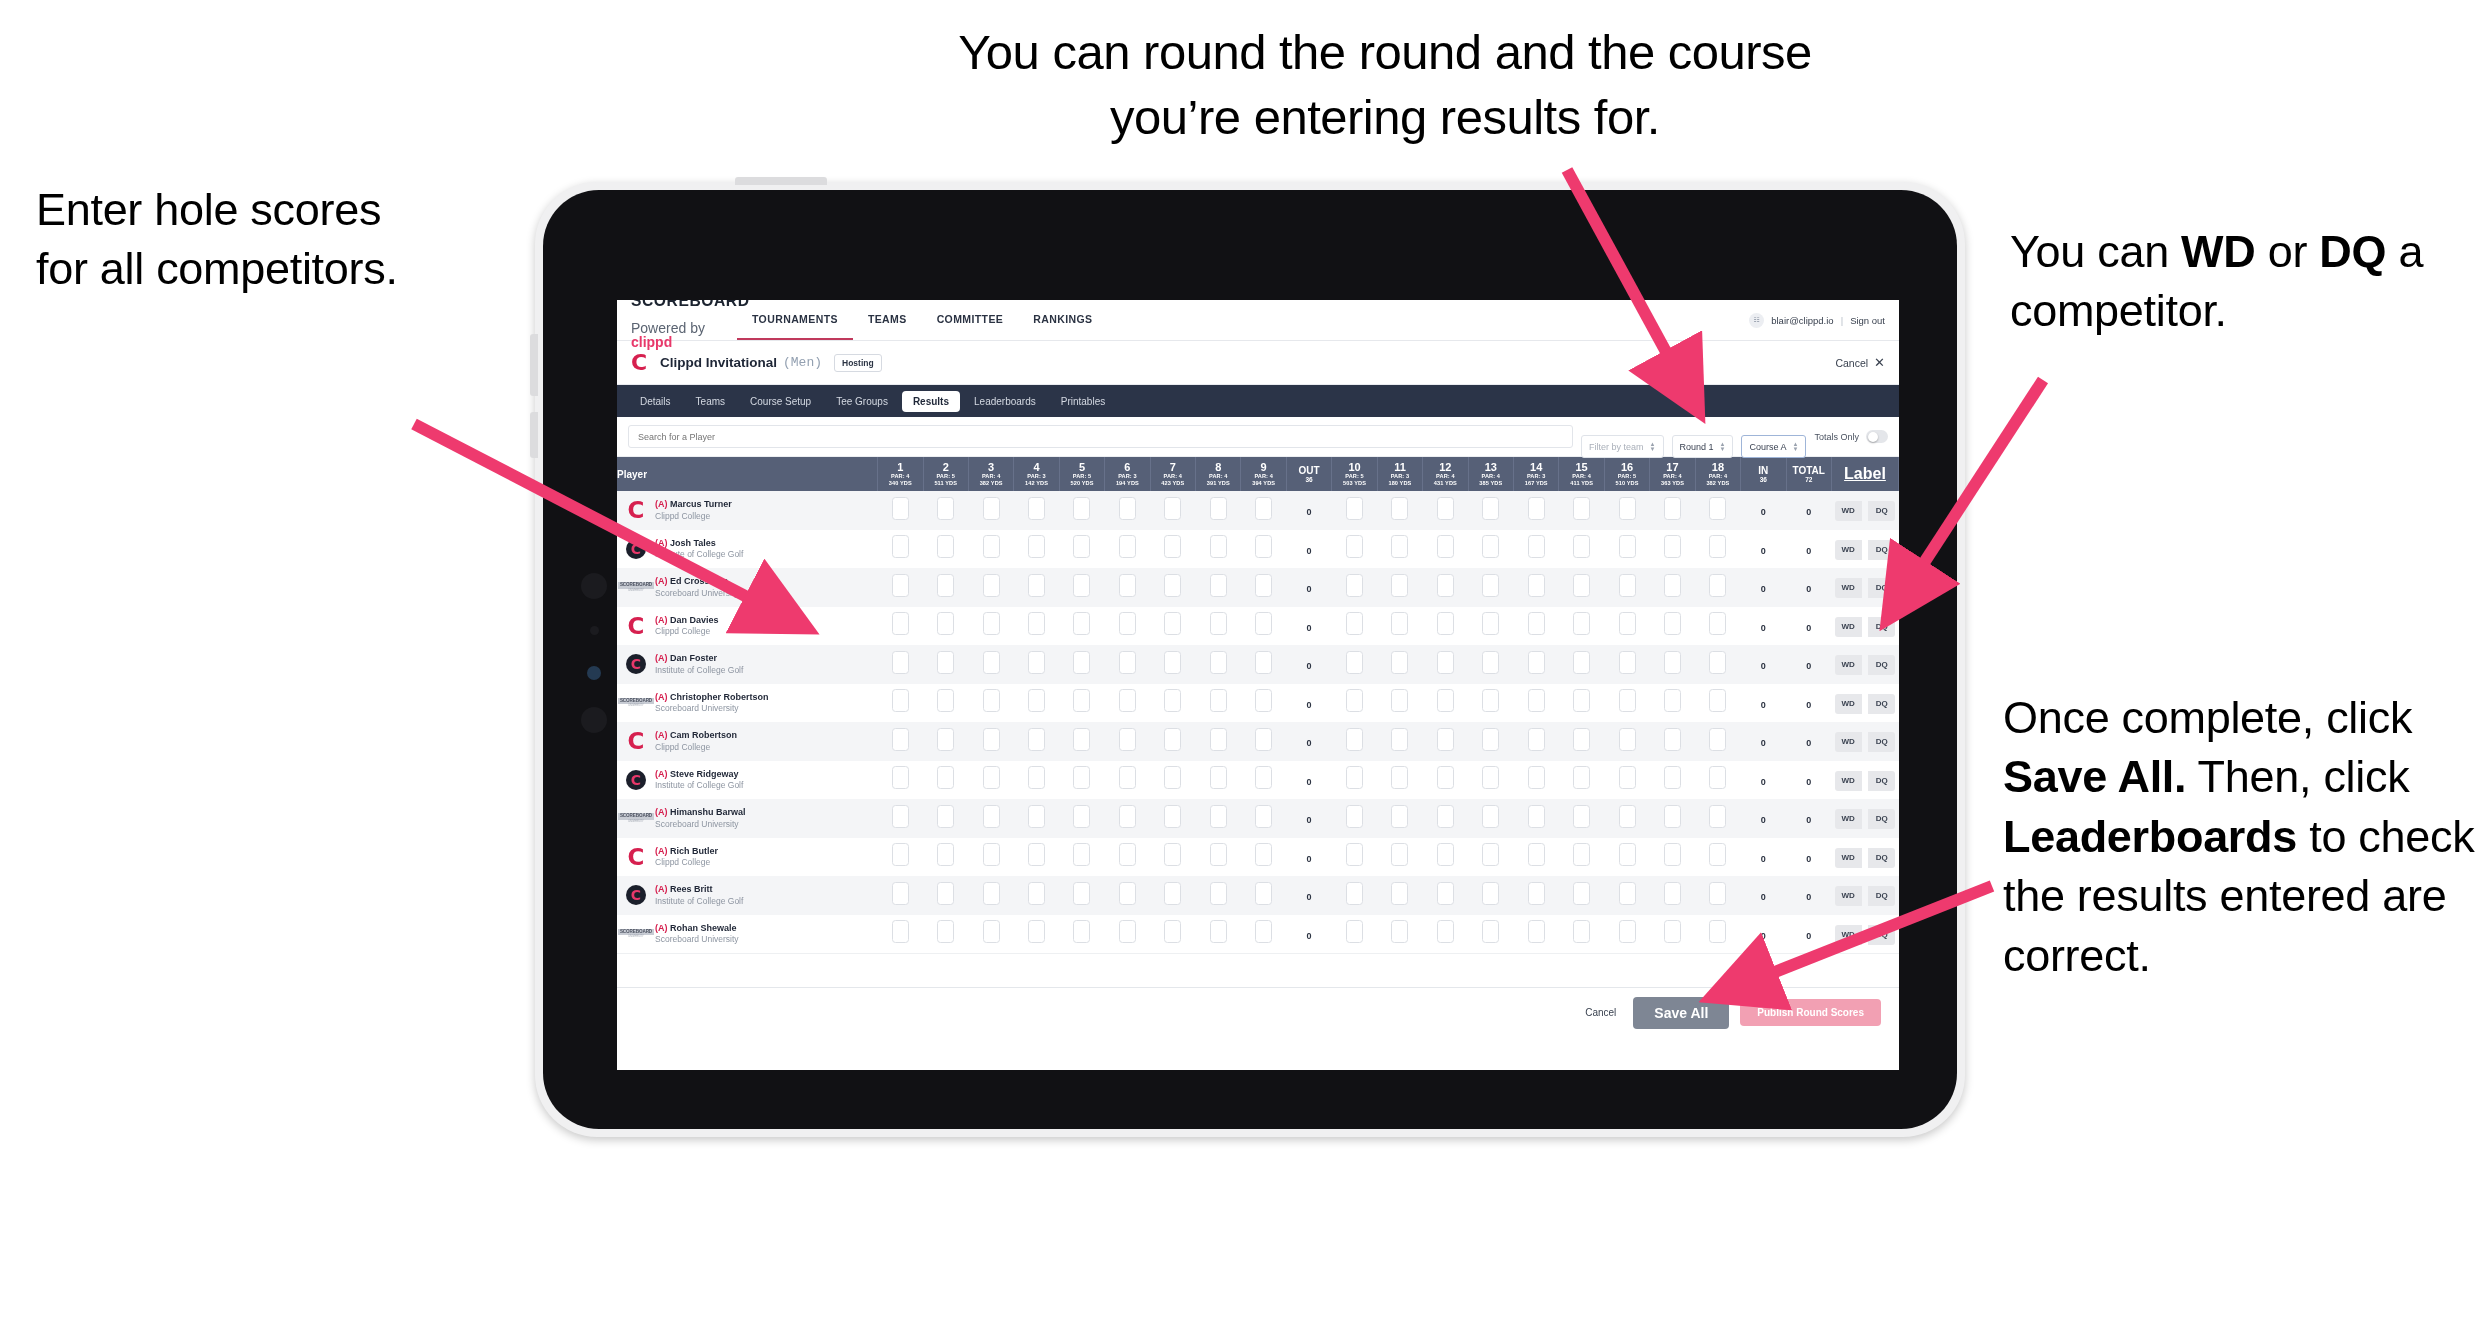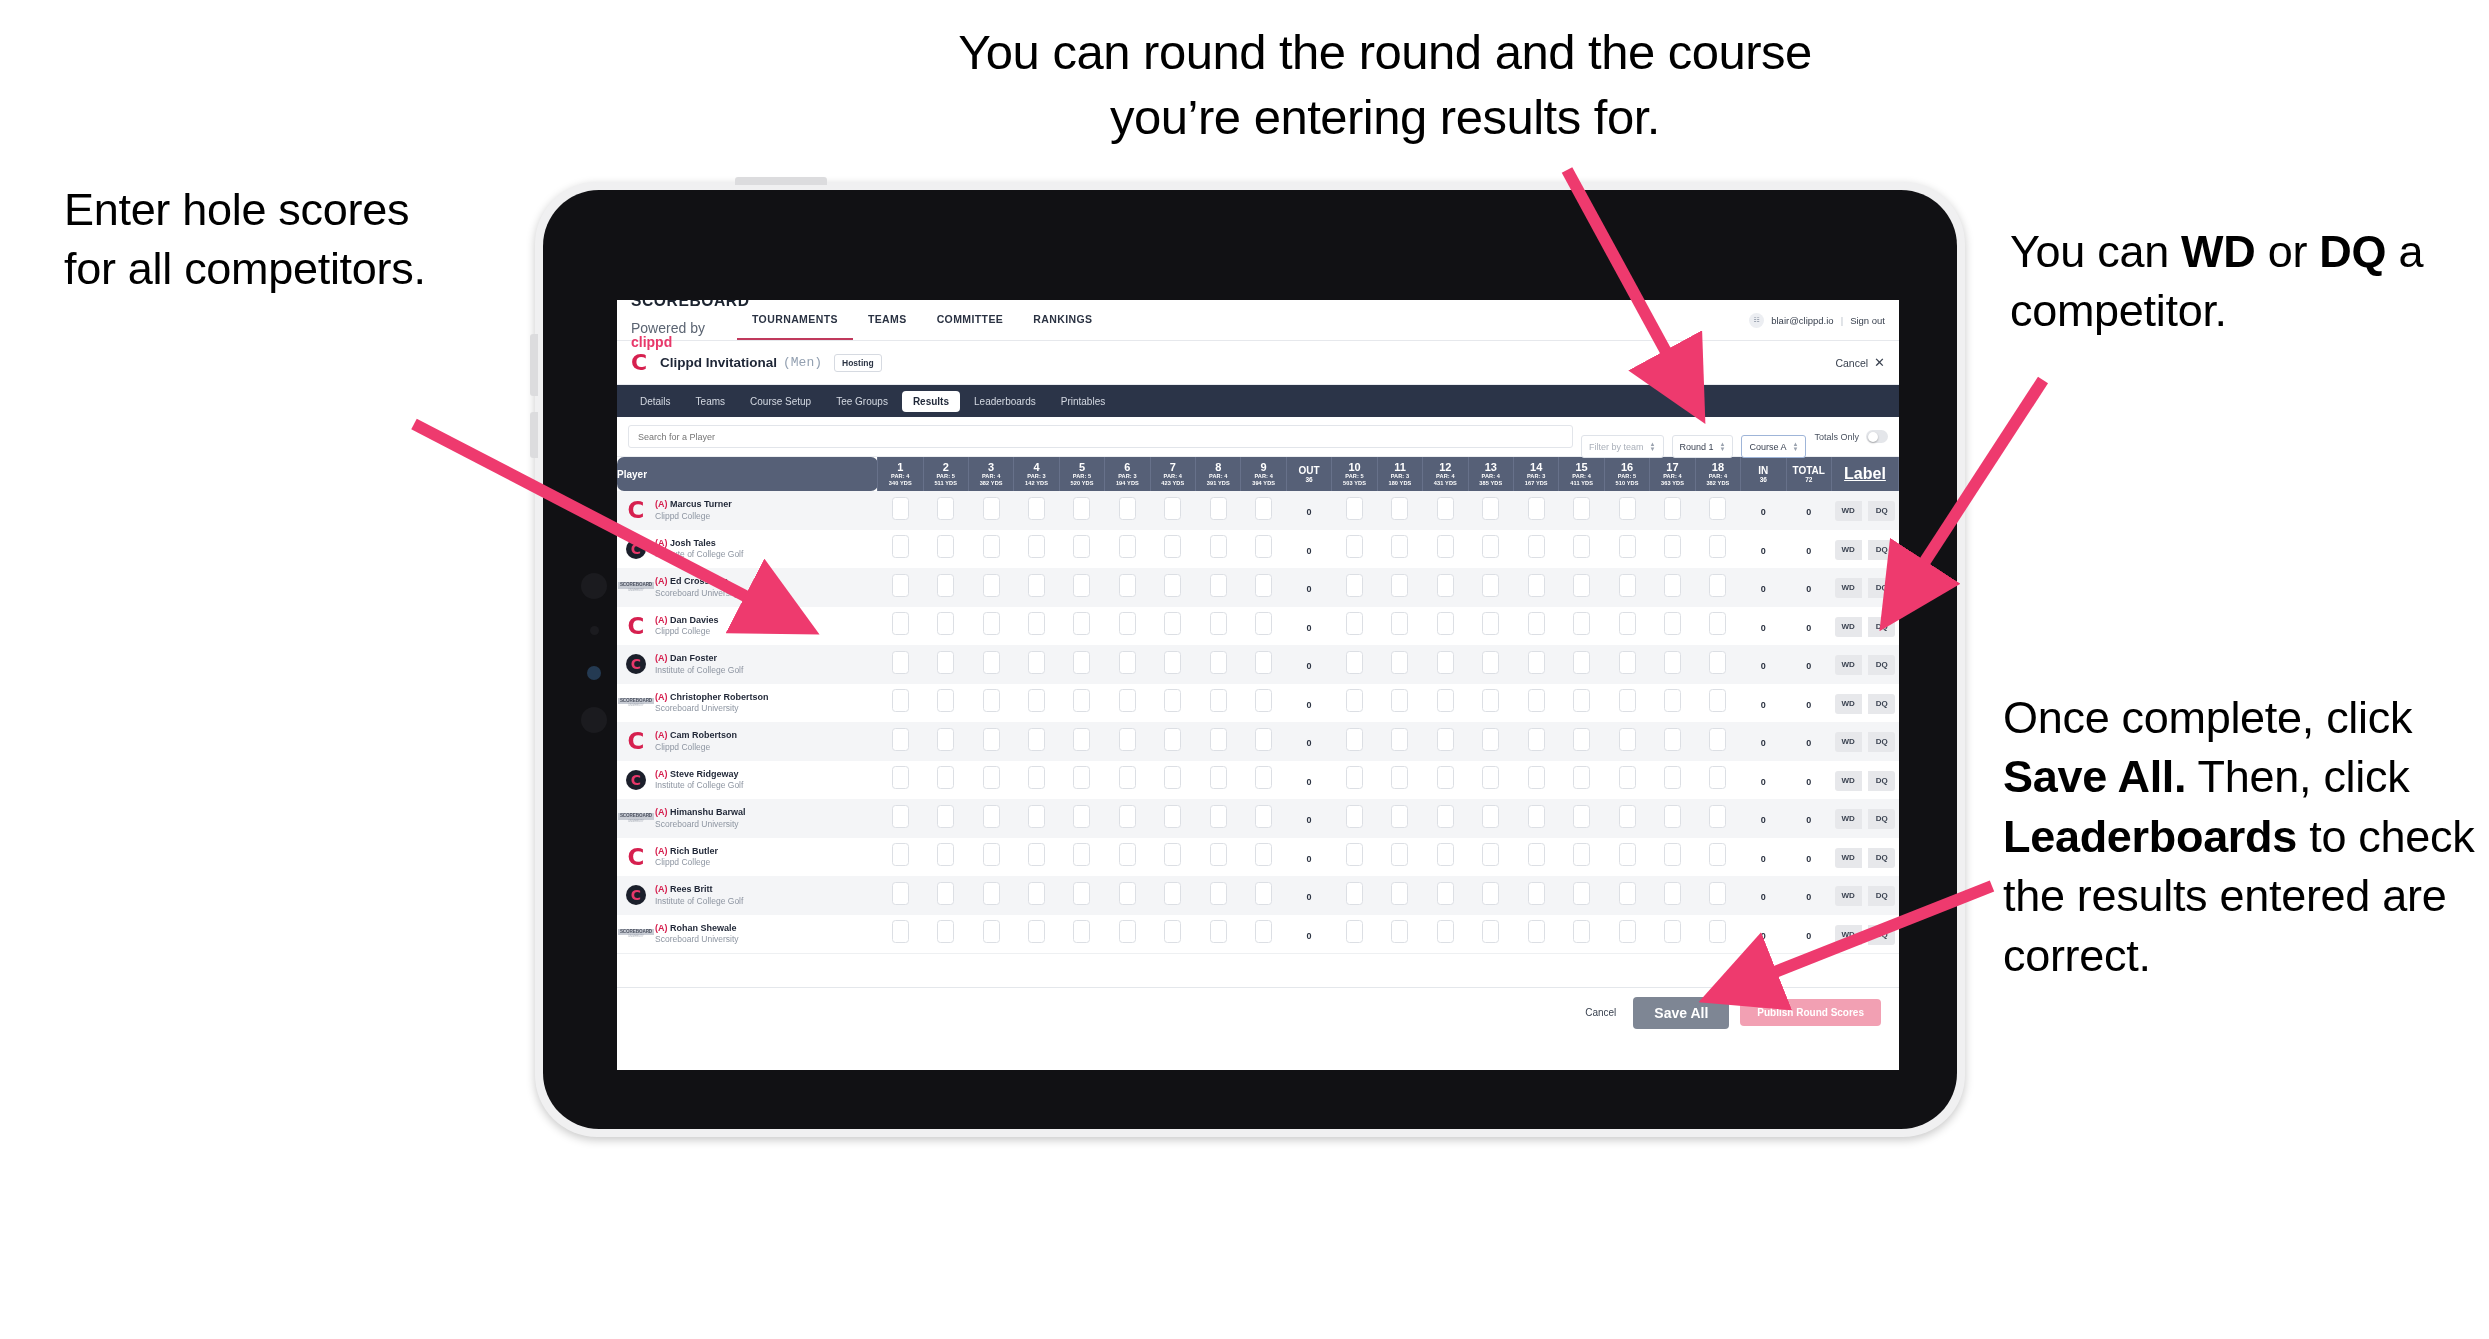--- a/index.html
+++ b/index.html
@@ -15,21 +15,21 @@
     position:absolute;
     color:#000;
     font-family:"Liberation Sans", sans-serif;
     font-weight:400;
     line-height:1.32;
     letter-spacing:-0.3px;
   }
   .anno b { font-weight:700; }
 
   #anno-top   { left:905px;  top:20px;  width:960px; font-size:49px; text-align:center; letter-spacing:-0.5px; font-stretch:condensed; }
-  #anno-left  { left:64px;   top:180px; width:390px; font-size:45px; }
+  #anno-left  { left:36px;   top:180px; width:390px; font-size:45px; }
   #anno-wd    { left:2010px; top:222px; width:460px; font-size:45px; }
   #anno-save  { left:2003px; top:688px; width:490px; font-size:45px; }
 
   
   .arrow-layer { position:absolute; left:0; top:0; width:2489px; height:1339px; pointer-events:none; }
 
   
   #tablet {
     position:absolute;
     left:535px; top:182px;
@@ -138,21 +138,21 @@
   #toggle { width:22px; height:13px; border-radius:7px; background:#e4e6ea; position:relative; cursor:pointer; }
   #toggle::after { content:""; position:absolute; left:1.5px; top:1.5px; width:10px; height:10px; border-radius:50%; background:#fff; box-shadow:0 1px 2px rgba(0,0,0,.3); }
 
   
   #tablewrap { background:#fff; }
   table.sc { border-collapse:collapse; width:1282px; table-layout:fixed; }
   table.sc thead th {
     background:#566077; color:#fff; font-weight:600; vertical-align:middle;
     border-right:1px solid #67718a; padding:0;
   }
-  thead th.th-player { text-align:left; padding-left:12px; font-size:10px; width:218px;border-radius:7px; }
+  thead th.th-player { text-align:left; padding-left:12px; font-size:10px; width:218px; }
   thead th.th-hole { width:38px; }
   thead th.th-sum  { width:38px; }
   thead th.th-label{ width:56px; font-size:16px;text-decoration:underline; }
   .hh-num { font-size:11px; font-weight:700; line-height:1.1; padding-top:4px; }
   .hh-par { font-size:5.6px; font-weight:700; line-height:1.25; letter-spacing:.1px; }
   .hh-yds { font-size:5.6px; font-weight:700; line-height:1.25; padding-bottom:4px; letter-spacing:.1px; }
   .hh-sumtop { font-size:10px; font-weight:800; line-height:1.1; padding-top:5px; }
   .hh-sumbot { font-size:6.5px; font-weight:700; line-height:1.2; padding-bottom:5px; }
 
   tbody tr { height:38.5px; }

